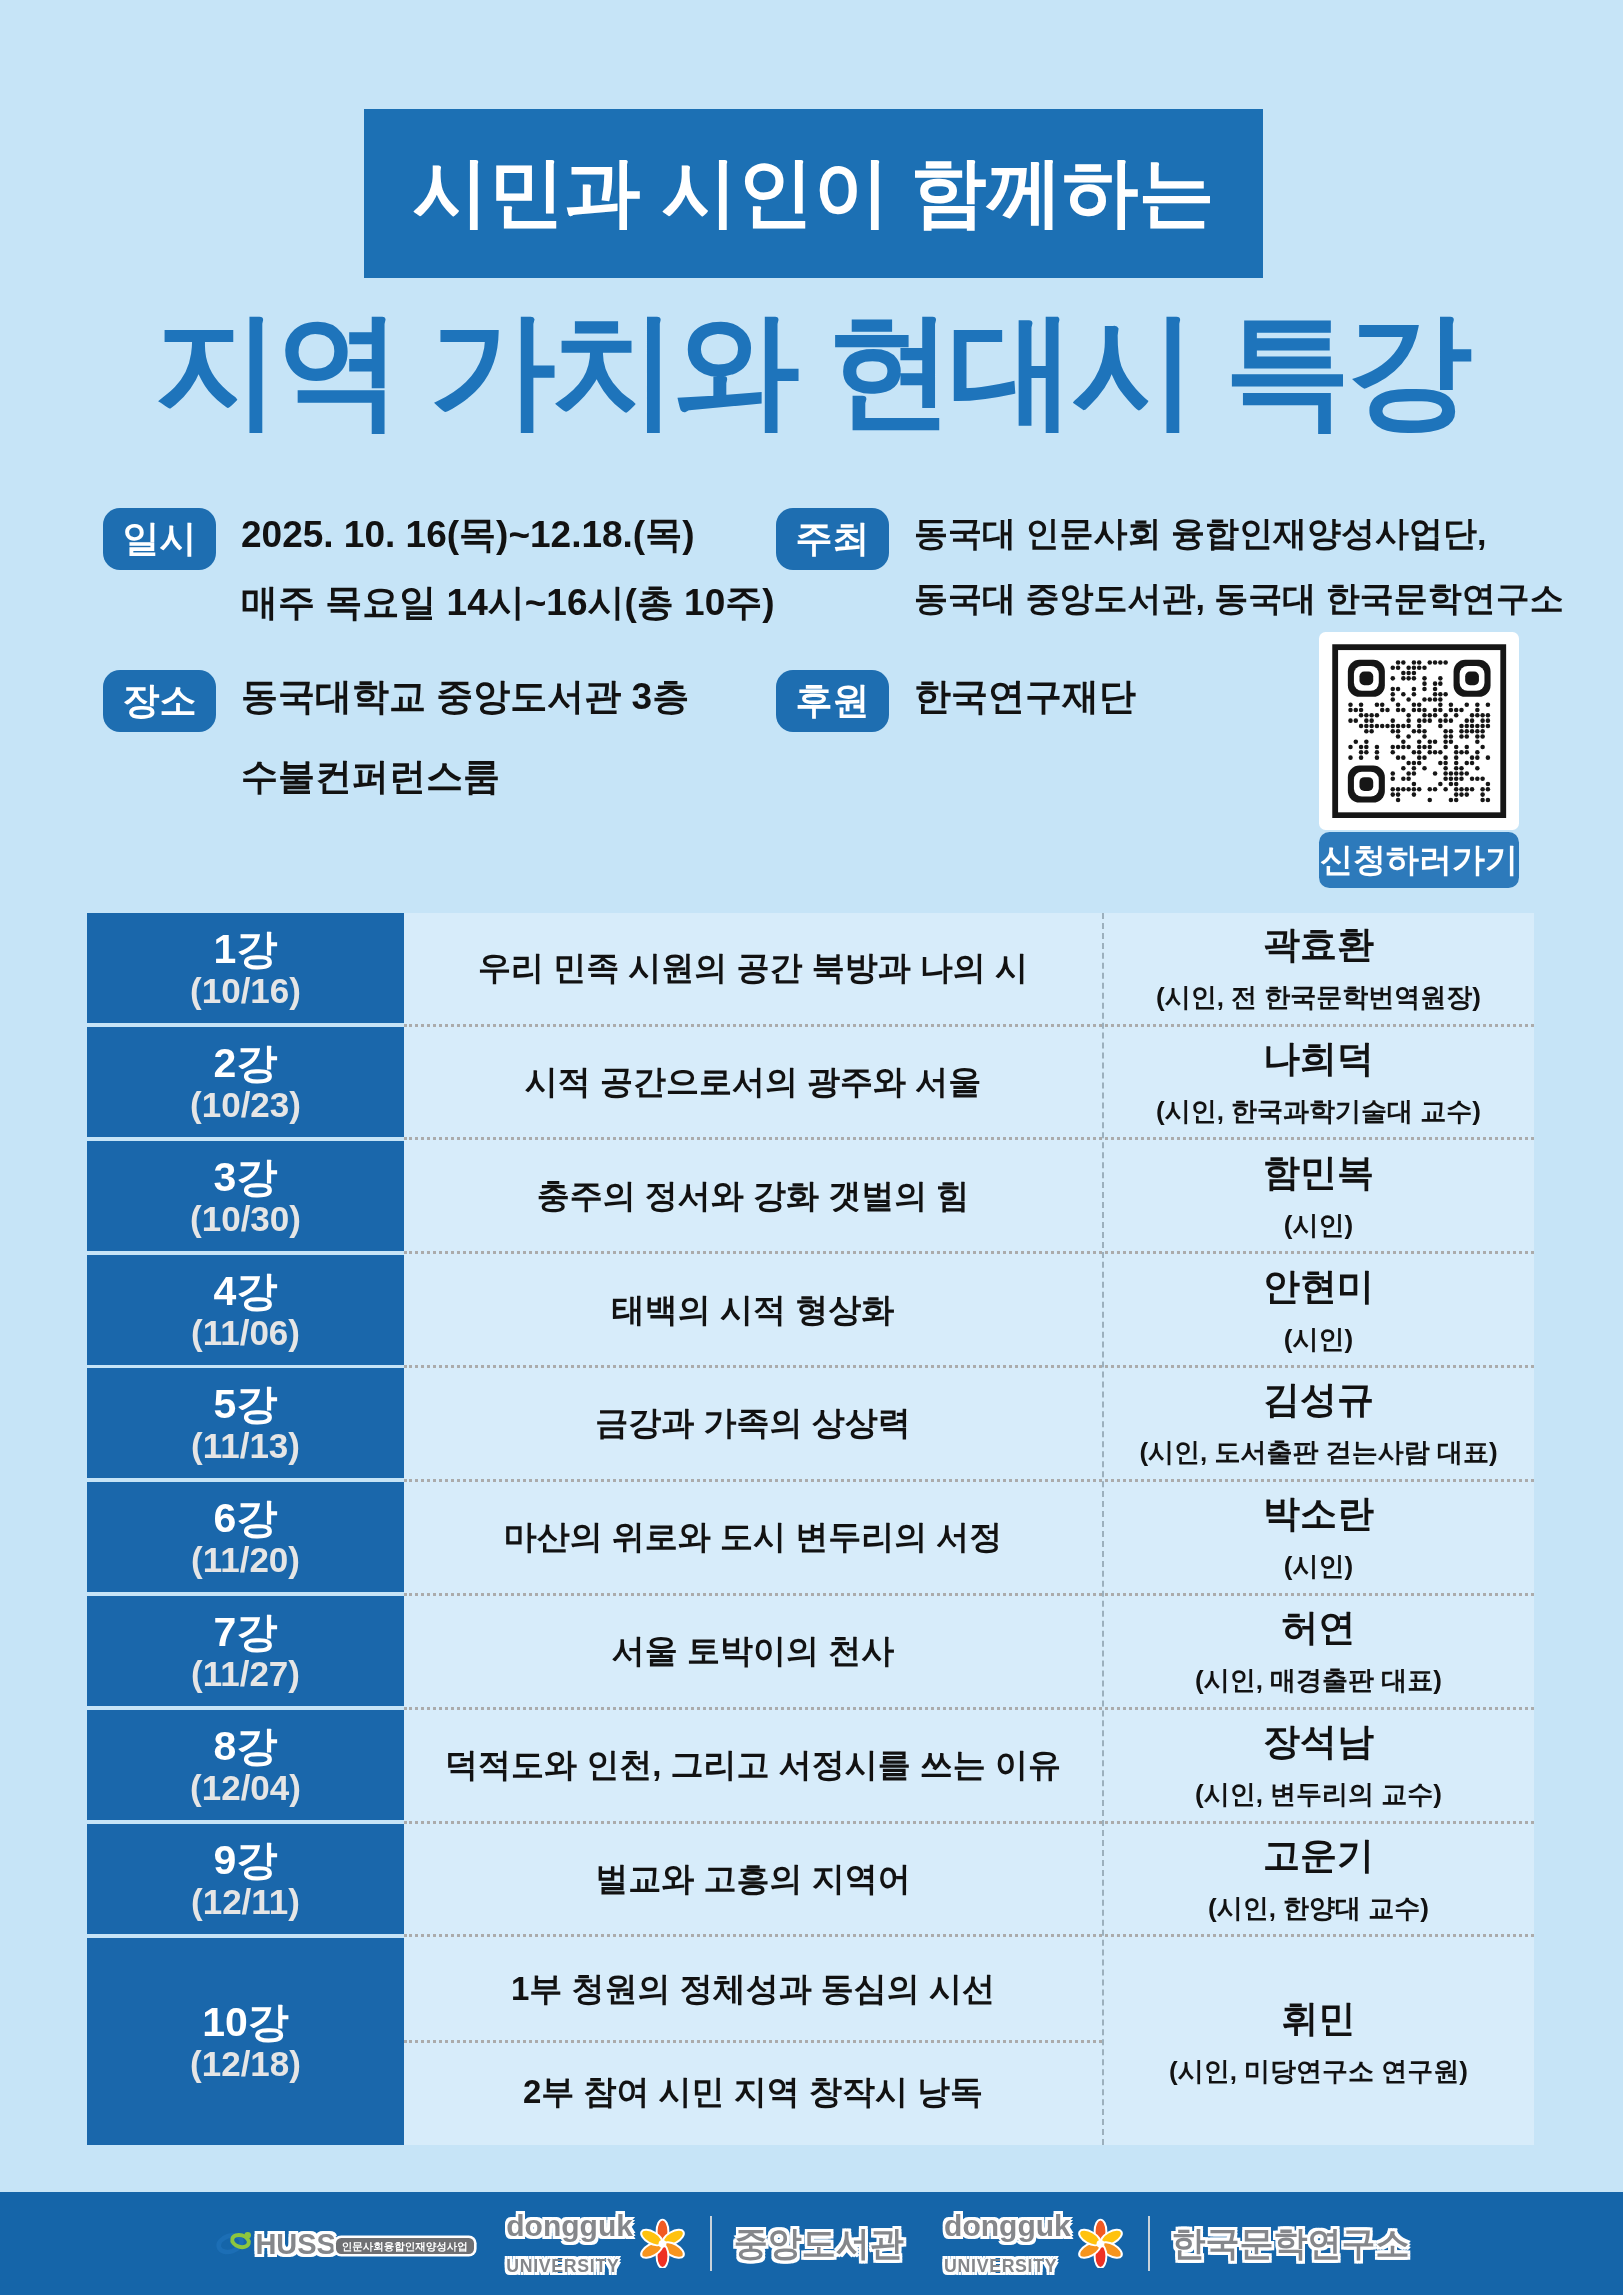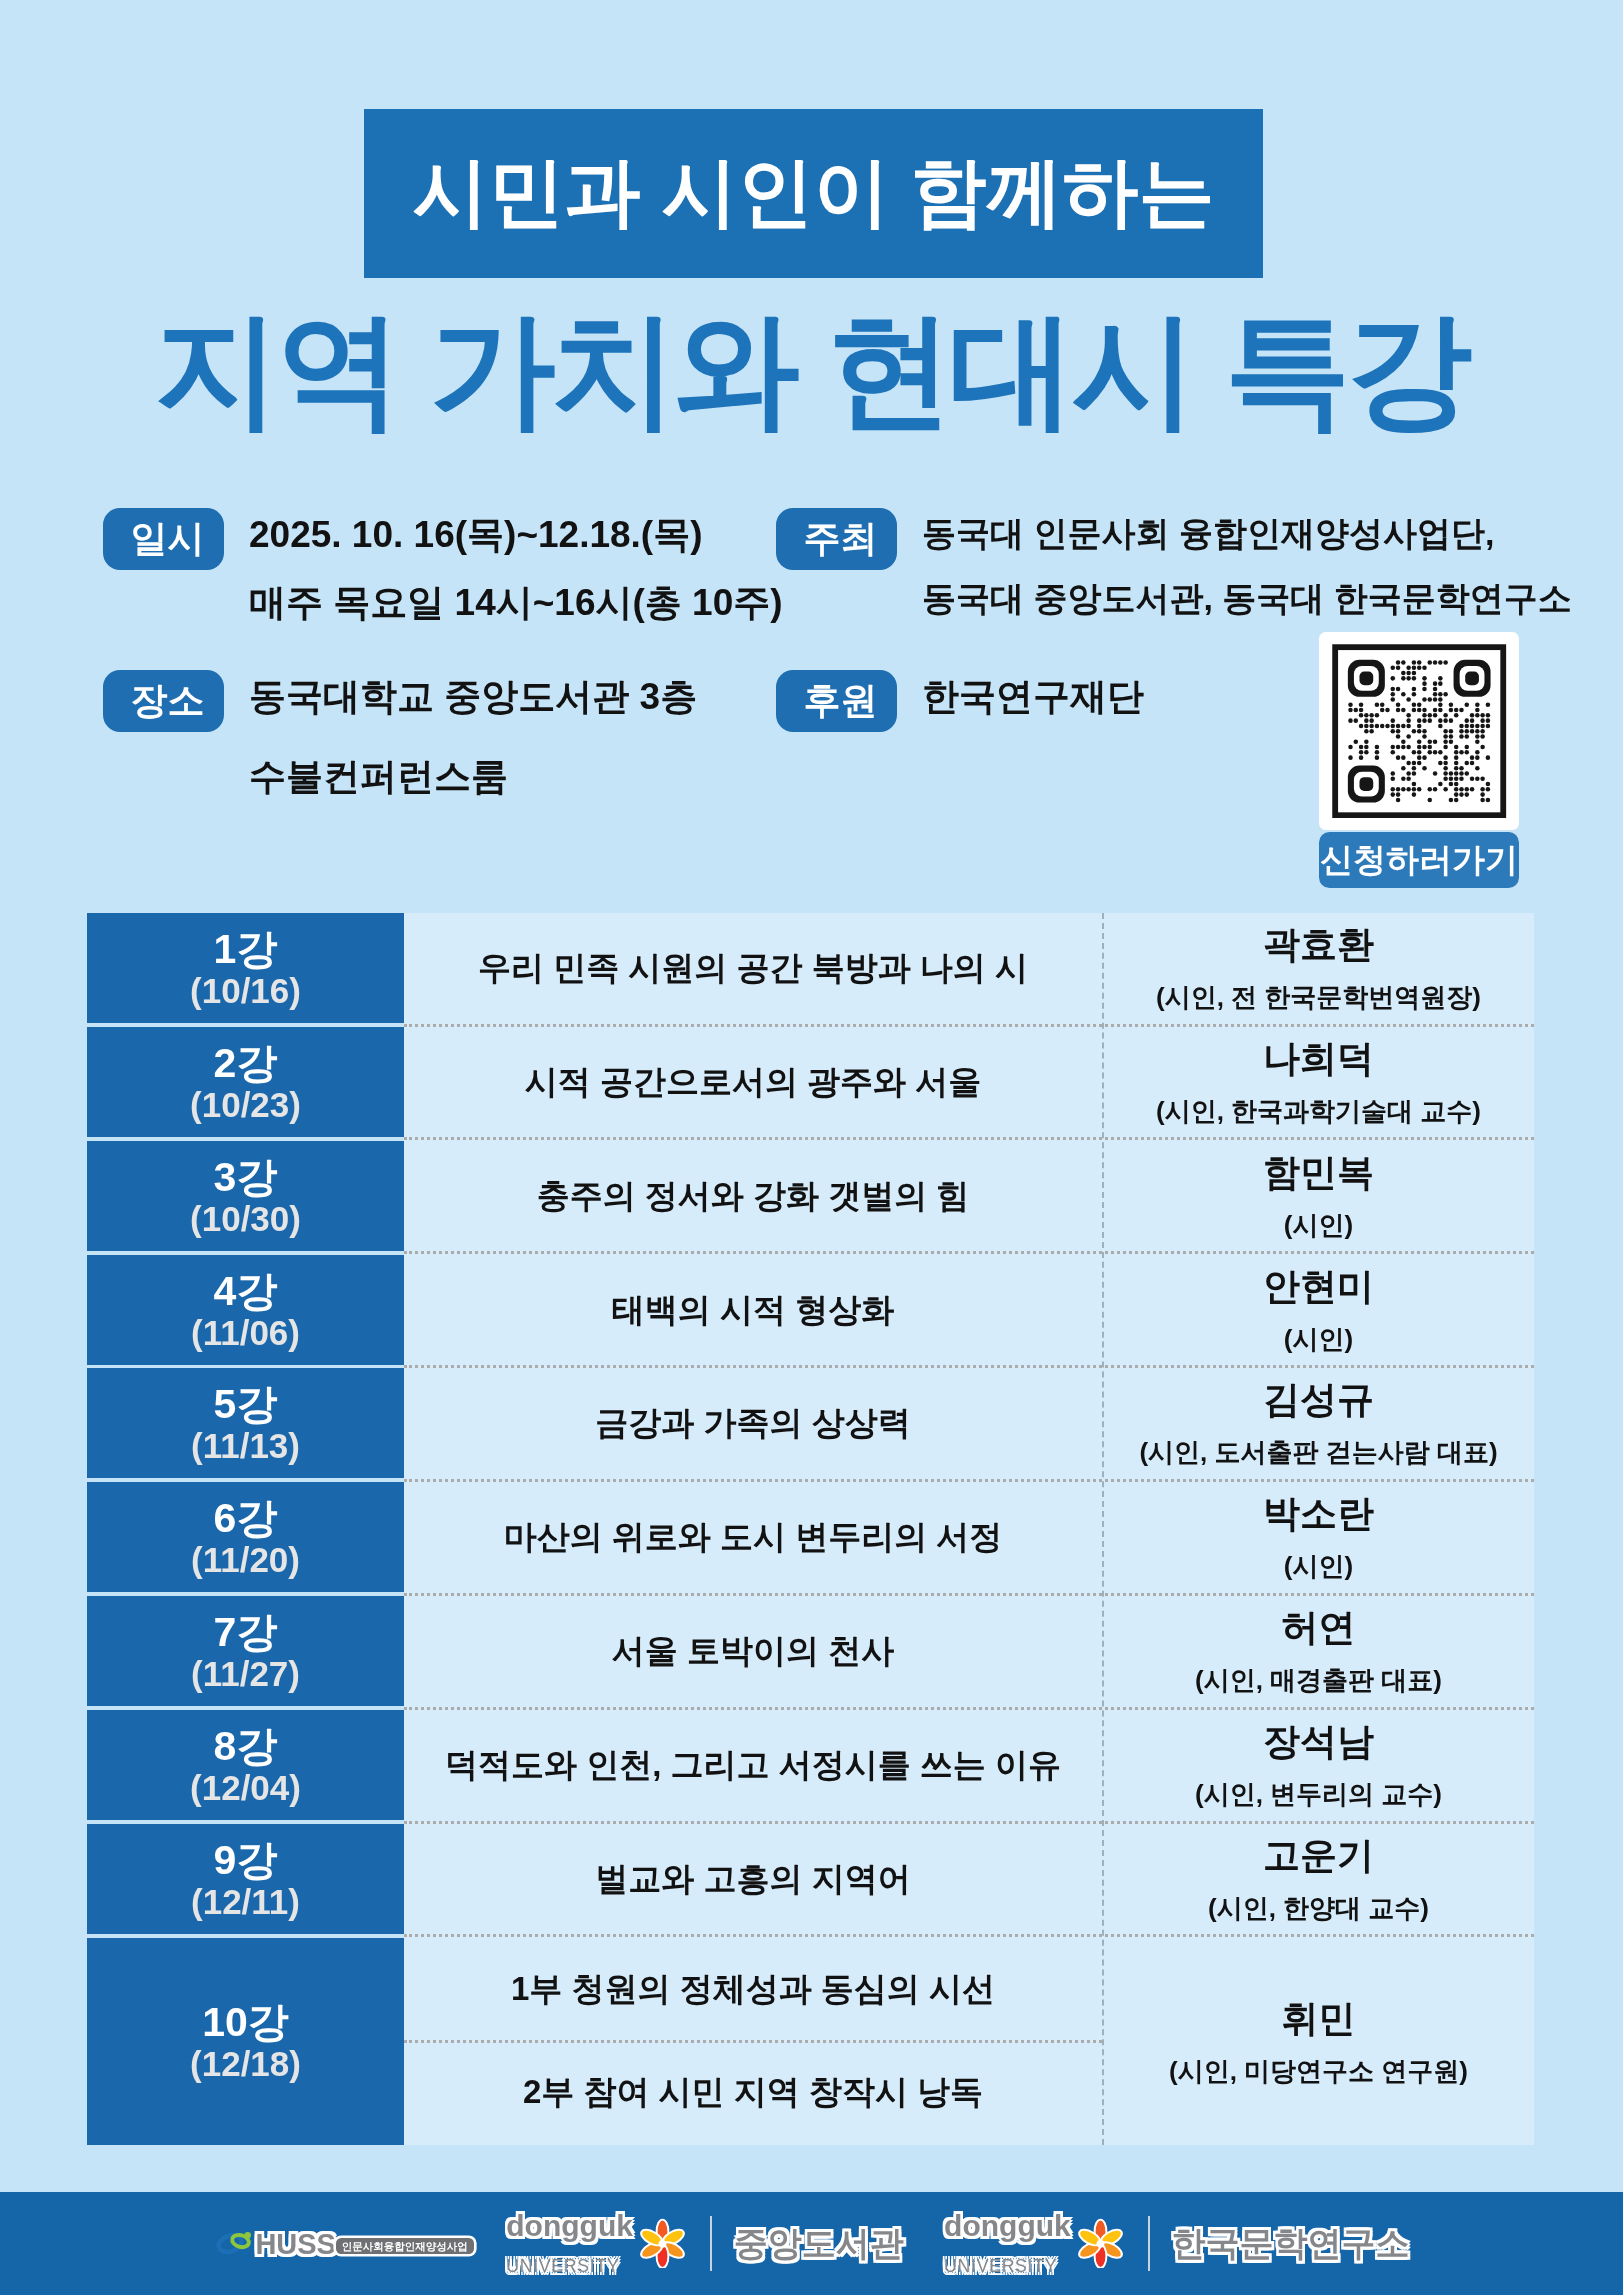--- a/index.html
+++ b/index.html
@@ -17,21 +17,21 @@
   
   .main-title{
     position:absolute;left:0;top:287px;width:100%;text-align:center;
     color:#1e74bb;font-size:126px;font-weight:900;letter-spacing:-3.9px;white-space:nowrap;
   }
   
   .info-block{position:absolute;display:flex;align-items:flex-start;}
   .pill{
     flex:0 0 auto;width:113px;height:62px;background:#1e6eb1;border-radius:17px;
     display:flex;align-items:center;justify-content:center;
-    color:#fff;font-size:37px;font-weight:900;padding-left:8px;
+    color:#fff;font-size:37px;font-weight:900;
   }
   .info-lines{display:flex;flex-direction:column;margin-left:25px;padding-top:7.9px;}
   .info-line{font-size:37px;font-weight:800;white-space:nowrap;line-height:1;}
   .gap48{gap:31px;} .gap66{gap:43px;}
   .host .info-line{font-size:34px;}
   
   .qr-card{
     position:absolute;left:1319px;top:632px;width:200px;height:198px;
     background:#ffffff;border-radius:6.5px;padding:11.8px;box-sizing:border-box;
   }
@@ -74,21 +74,21 @@
   }
   .huss{display:flex;flex-direction:row;align-items:center;margin-right:10.5px;}
   .huss-name{font-size:29px;font-weight:900;line-height:1;margin-top:1.3px;}
   .huss-sub{
     margin-top:5.2px;background:#6f7073;color:#fff;font-size:10.5px;font-weight:700;
     padding:2.6px 5.9px;border-radius:5.2px;box-shadow:0 0 0 2.6px #fff;white-space:nowrap;line-height:1;
   }
   .dg{display:flex;align-items:center;gap:3.9px;}
   .dg-text{display:flex;flex-direction:column;align-items:flex-start;}
   .dg-line1{font-size:30px;font-weight:900;line-height:.9;}
-  .dg-line2{font-size:17.7px;font-weight:400;letter-spacing:0.7px;line-height:1;margin-top:19px;}
+  .dg-line2{font-size:17.7px;font-weight:700;letter-spacing:0.7px;line-height:1;margin-top:19px;}
   .f-div{width:2px;height:55px;background:#c8d2da;}
   .f-label{font-size:34px;font-weight:900;white-space:nowrap;}
 </style>
 </head>
 <body>
 
 <div class="banner">
   <div class="banner-text">시민과 시인이 함께하는</div>
 </div>
 

